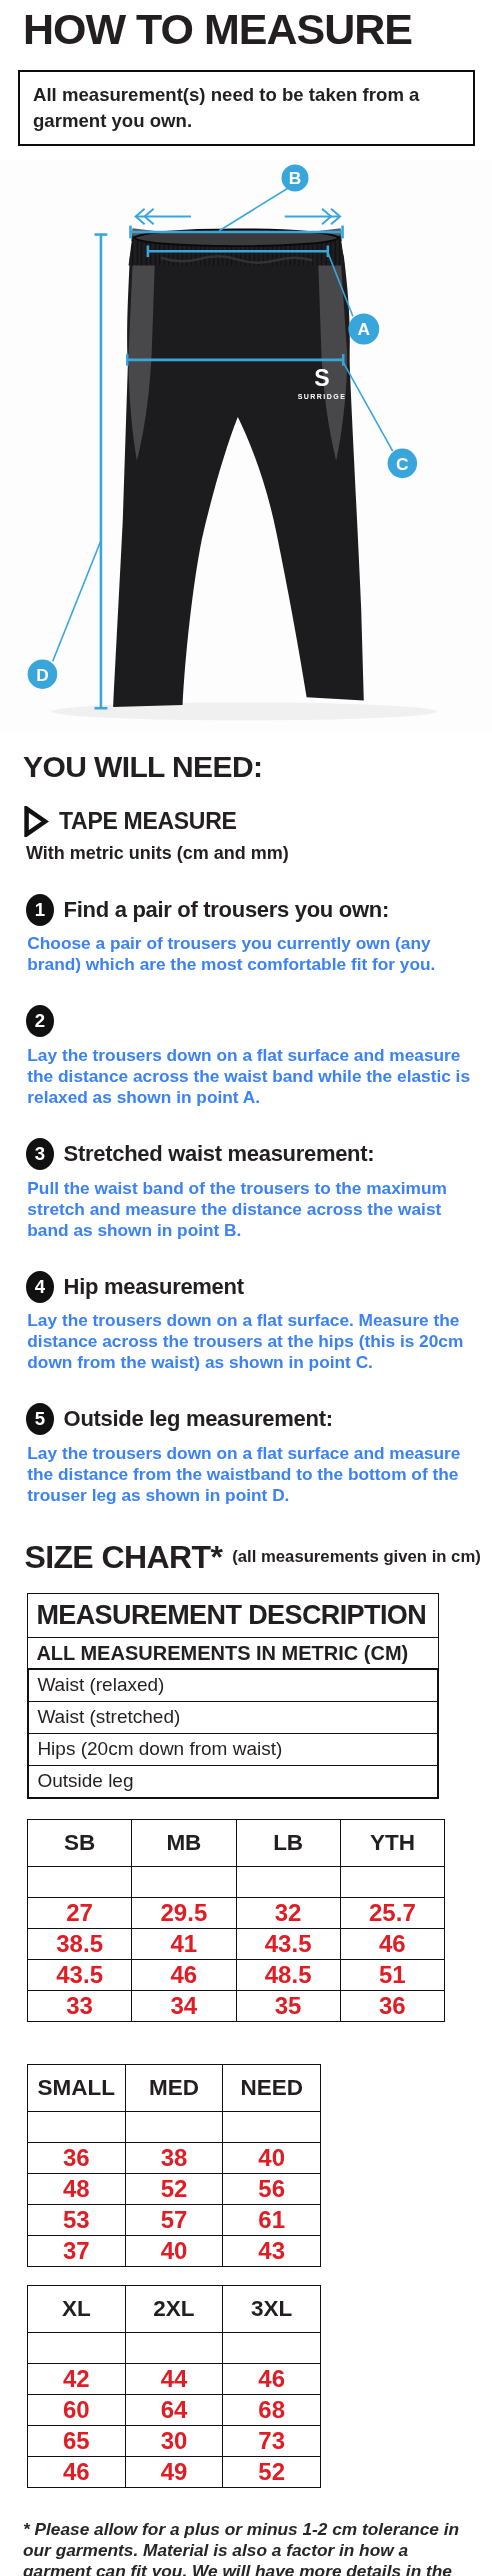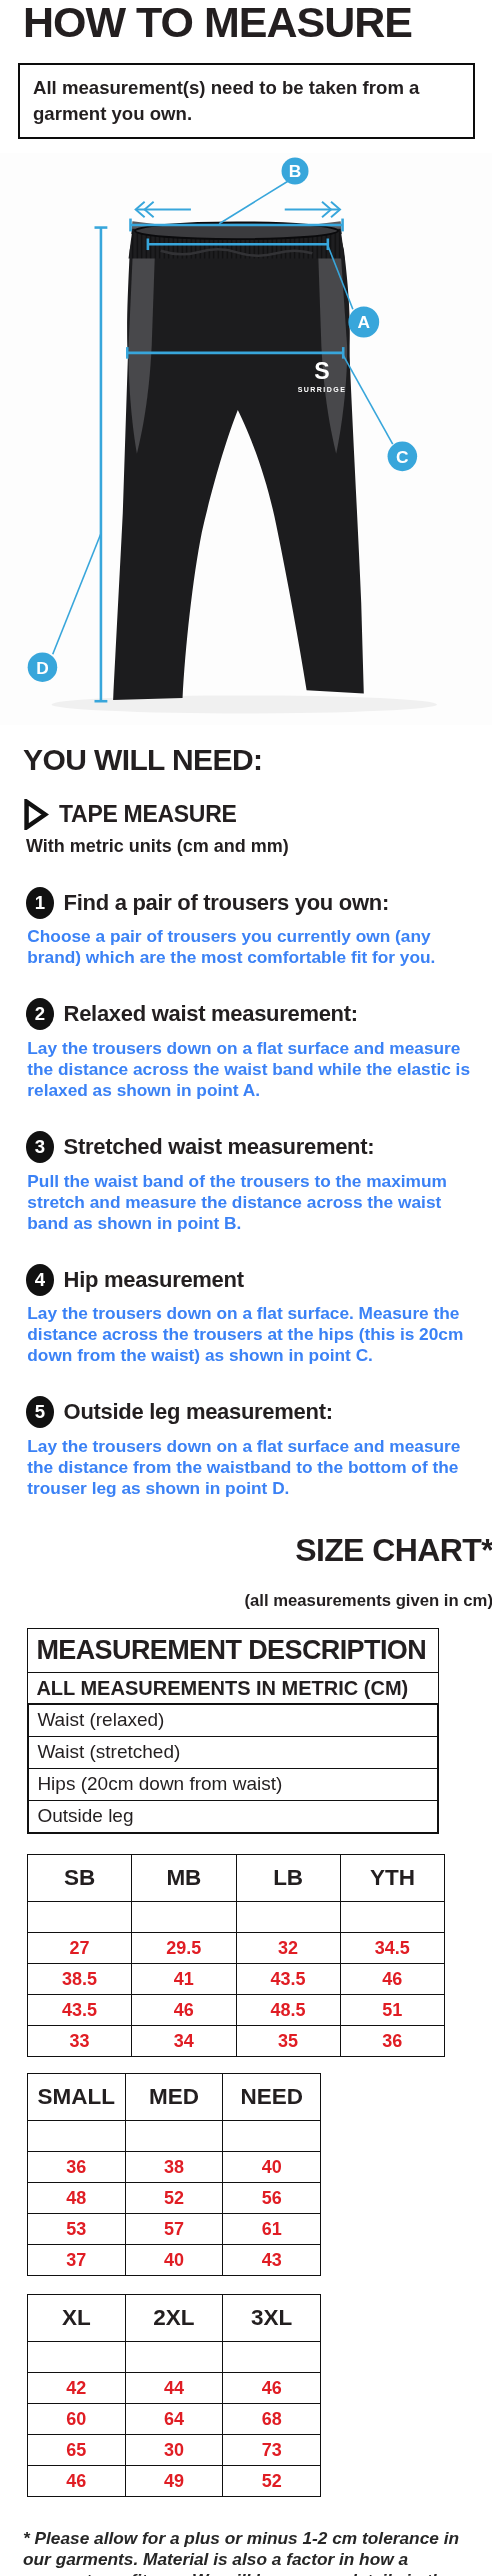--- a/index.html
+++ b/index.html
@@ -2,21 +2,21 @@
 <html style="font-size:10.3px"><head>
 <meta charset="utf-8">
 <style>
   html,body{margin:0;padding:0;}
   body{width:493px;height:2576px;overflow:hidden;background:#ffffff;
        font-family:"Liberation Sans", sans-serif;color:#231f20;}
   .page{width:493px;position:relative;}
 
   
   .h1{font-size:43px;font-weight:800;letter-spacing:-1px;line-height:1.0;
-      margin:1px 0 0 23px;}
+      margin:8px 0 0 23px;}
   .notice{margin:19px 18px 0 18px;border:2.6px solid #0c0c0c;
           padding:10.3px 11.6px 11.6px 13px;font-size:18.6px;font-weight:700;line-height:1.36;}
 
   
   .figure{position:relative;height:572px;margin-top:14px;background:#fdfdfd;}
   .figure svg{position:absolute;left:0;top:0;}
 
   
   .ywn{font-size:30px;font-weight:800;letter-spacing:-0.6px;margin:18px 0 0 23px;}
   .tape-row{display:flex;align-items:center;gap:10.3px;margin:22px 0 0 24.4px;}
@@ -27,40 +27,40 @@
   .step{margin:30px 19px 0 26px;}
   .step-head{display:flex;align-items:center;gap:9.6px;}
   .step-num{flex:none;width:28px;height:32px;border-radius:50%;background:#111;
             color:#fff;font-size:18.6px;font-weight:800;display:flex;
             align-items:center;justify-content:center;}
   .step-title{font-size:22px;font-weight:800;letter-spacing:-0.3px;}
   .step-body{margin:7.7px 0 0 1.3px;width:450px;font-size:17.3px;font-weight:600;
              line-height:21px;color:#3b82f6;}
 
   
-  .sc-head{margin:33px 0 0 24.4px;display:flex;align-items:flex-end;gap:22px;flex-direction:column;}
+  .sc-head{margin:33px 0 0 24.4px;display:flex;align-items:center;gap:10px;}
   .sc-title{font-size:32px;font-weight:800;letter-spacing:-0.6px;}
   .sc-sub{font-size:16.7px;font-weight:700;}
 
   .tbl{border-collapse:collapse;margin-left:27px;}
   .tbl,.tbl th,.tbl td,.mtbl,.mtbl div{border:1.6px solid #111;}
   .mtbl{margin:16.7px 0 0 27px;width:410px;border:1.9px solid #111;}
   .mtbl .mtitle{font-size:27px;font-weight:800;letter-spacing:-0.6px;
                 padding:6.4px 0 6.4px 8.4px;border-width:0 0 1.6px 0;}
   .mtbl .msub{font-size:20px;font-weight:700;padding:3.2px 0 3.2px 8.4px;border-width:0 0 1.6px 0;}
   .mtbl .mrow{font-size:19px;font-weight:400;padding:4.5px 0 4.5px 8.4px;border-width:0 0 1.6px 0;}
   .mtbl .mrow:last-child{border-width:0;}
 
   .tbl-4{width:418px;margin-top:20.6px;}
   .tbl-3{width:294px;}
-  .tbl-small{margin-top:16px;padding-left:22px;}
+  .tbl-small{margin-top:42px;padding-left:22px;}
   .tbl-xl{margin-top:18px;}
   .tbl th{font-size:22.5px;font-weight:800;height:44px;text-align:center;}
   .tbl td{height:28px;text-align:center;}
-  .tbl td.val{font-size:18px;font-weight:600;color:#e01d24;}
+  .tbl td.val{font-size:24px;font-weight:600;color:#e01d24;}
   .tbl-4 th,.tbl-4 td{width:25%;}
   .tbl-3 th,.tbl-3 td{width:33.33%;}
 
   
   .footnote{margin:31px 19px 0 23px;width:453px;font-size:17.3px;font-weight:700;
             font-style:italic;line-height:20.6px;color:#262626;}
 </style>
 </head>
 <body>
 
@@ -181,21 +181,20 @@
     <div class="step-head">
       <div class="step-num">1</div>
       <div class="step-title">Find a pair of trousers you own:</div>
     </div>
     <div class="step-body">Choose a pair of trousers you currently own (any brand) which are the most comfortable fit for you.</div>
   </div>
 
   <div class="step">
     <div class="step-head">
       <div class="step-num">2</div>
-      <div class="step-title">Relaxed waist measurement:</div>
     </div>
     <div class="step-body">Lay the trousers down on a flat surface and measure the distance across the waist band while the elastic is relaxed as shown in point A.</div>
   </div>
 
   <div class="step">
     <div class="step-head">
       <div class="step-num">3</div>
       <div class="step-title">Stretched waist measurement:</div>
     </div>
     <div class="step-body">Pull the waist band of the trousers to the maximum stretch and measure the distance across the waist band as shown in point B.</div>
@@ -244,21 +243,21 @@
         <tr>
           <td></td>
           <td></td>
           <td></td>
           <td></td>
         </tr>
         <tr>
           <td class="val">27</td>
           <td class="val">29.5</td>
           <td class="val">32</td>
-          <td class="val">34.5</td>
+          <td class="val">25.7</td>
         </tr>
         <tr>
           <td class="val">38.5</td>
           <td class="val">41</td>
           <td class="val">43.5</td>
           <td class="val">46</td>
         </tr>
         <tr>
           <td class="val">43.5</td>
           <td class="val">46</td>

